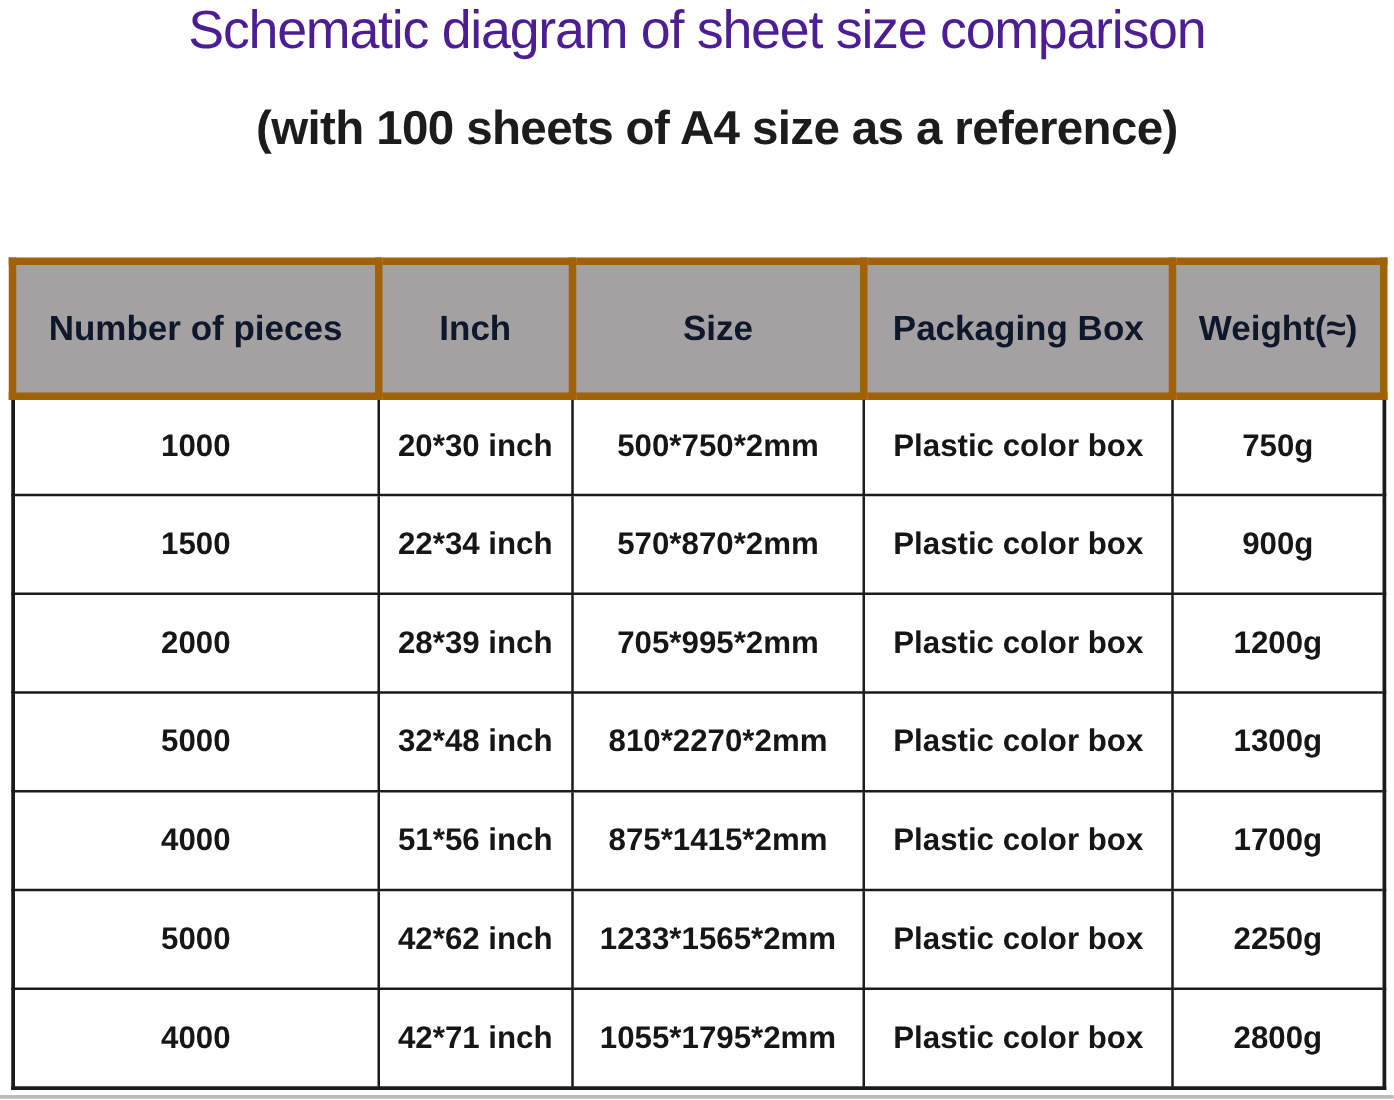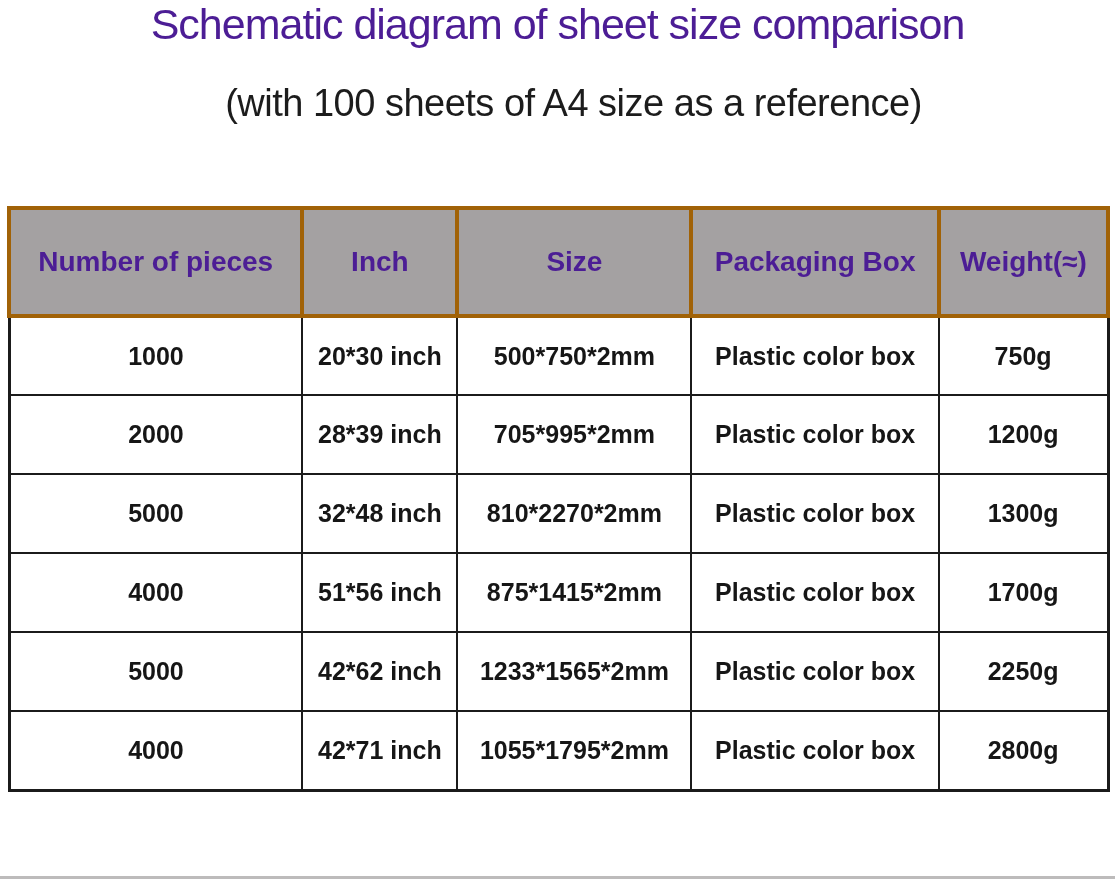--- a/index.html
+++ b/index.html
@@ -19,41 +19,41 @@
     font-weight: 500;
     color: #4c1d95;
     letter-spacing: -1px;
     white-space: nowrap;
   }
   .subtitle {
     position: absolute;
     top: 82px; left: 0; width: 100%;
     text-align: center;
     font-size: 38px;
-    font-weight: 400;
+    font-weight: 700;
     color: #1c1c1c;
     letter-spacing: -0.5px;
     white-space: nowrap;
     padding-left: 32px;
   }
   table.spec {
     position: absolute;
     top: 206px; left: 7px;
     width: 1103px;
     border-collapse: collapse;
     table-layout: fixed;
     border: 3px solid #1b1b1b;
   }
   table.spec th {
     height: 108px;
     background: #a4a1a2;
-    color: #4c1d95;
+    color: #0f172a;
     font-size: 28px;
     font-weight: bold;
-    border: 4px solid #a16207;
+    border: 6px solid #a16207;
     text-align: center;
     vertical-align: middle;
     padding: 0 4px;
   }
   table.spec td {
     height: 79px;
     background: #ffffff;
     color: #161616;
     font-size: 25px;
     font-weight: bold;
@@ -100,20 +100,27 @@
     </thead>
     <tbody id="table-body">
         <tr>
           <td>1000</td>
           <td>20*30 inch</td>
           <td>500*750*2mm</td>
           <td>Plastic color box</td>
           <td>750g</td>
         </tr>
         <tr>
+          <td>1500</td>
+          <td>22*34 inch</td>
+          <td>570*870*2mm</td>
+          <td>Plastic color box</td>
+          <td>900g</td>
+        </tr>
+        <tr>
           <td>2000</td>
           <td>28*39 inch</td>
           <td>705*995*2mm</td>
           <td>Plastic color box</td>
           <td>1200g</td>
         </tr>
         <tr>
           <td>5000</td>
           <td>32*48 inch</td>
           <td>810*2270*2mm</td>

